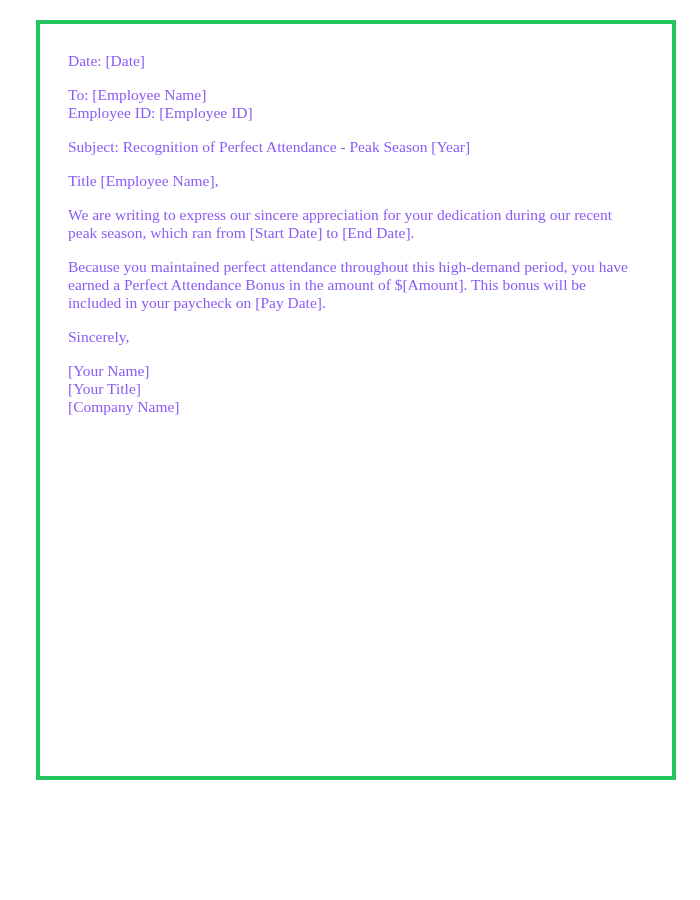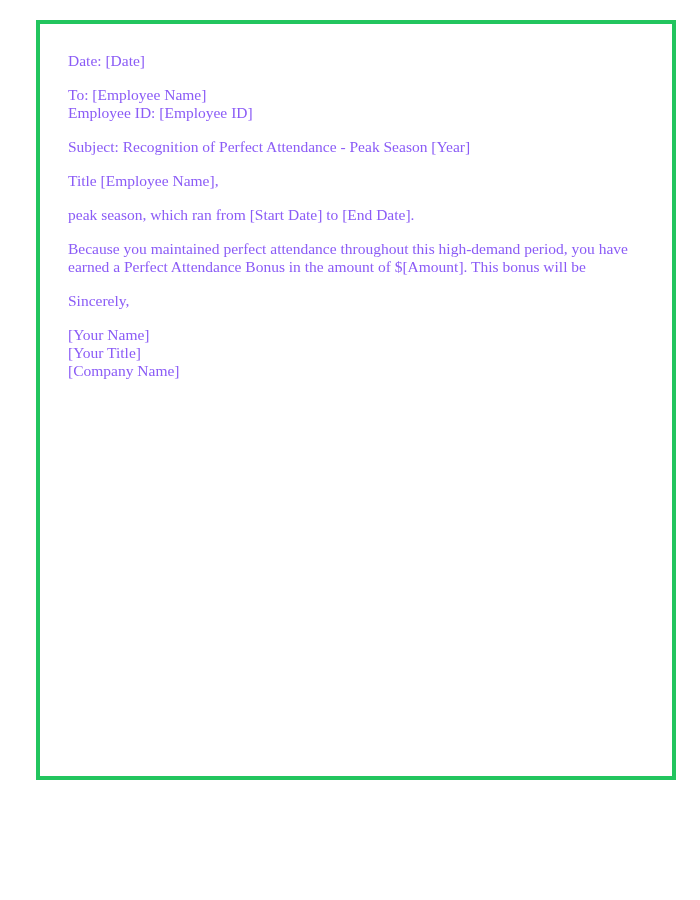--- a/index.html
+++ b/index.html
@@ -35,26 +35,28 @@
 
   <div class="block">
     <span class="line">Subject: Recognition of Perfect Attendance - Peak Season [Year]</span>
   </div>
 
   <div class="block">
     <span class="line">Title [Employee Name],</span>
   </div>
 
   <div class="block">
+    <span class="line">We are writing to express our sincere appreciation for your dedication during our recent</span>
     <span class="line">peak season, which ran from [Start Date] to [End Date].</span>
   </div>
 
   <div class="block">
     <span class="line">Because you maintained perfect attendance throughout this high-demand period, you have</span>
     <span class="line">earned a Perfect Attendance Bonus in the amount of $[Amount]. This bonus will be</span>
+    <span class="line">included in your paycheck on [Pay Date].</span>
   </div>
 
 
   <div class="block">
     <span class="line">Sincerely,</span>
   </div>
 
   <div class="block">
     <span class="line">[Your Name]</span>
     <span class="line">[Your Title]</span>

